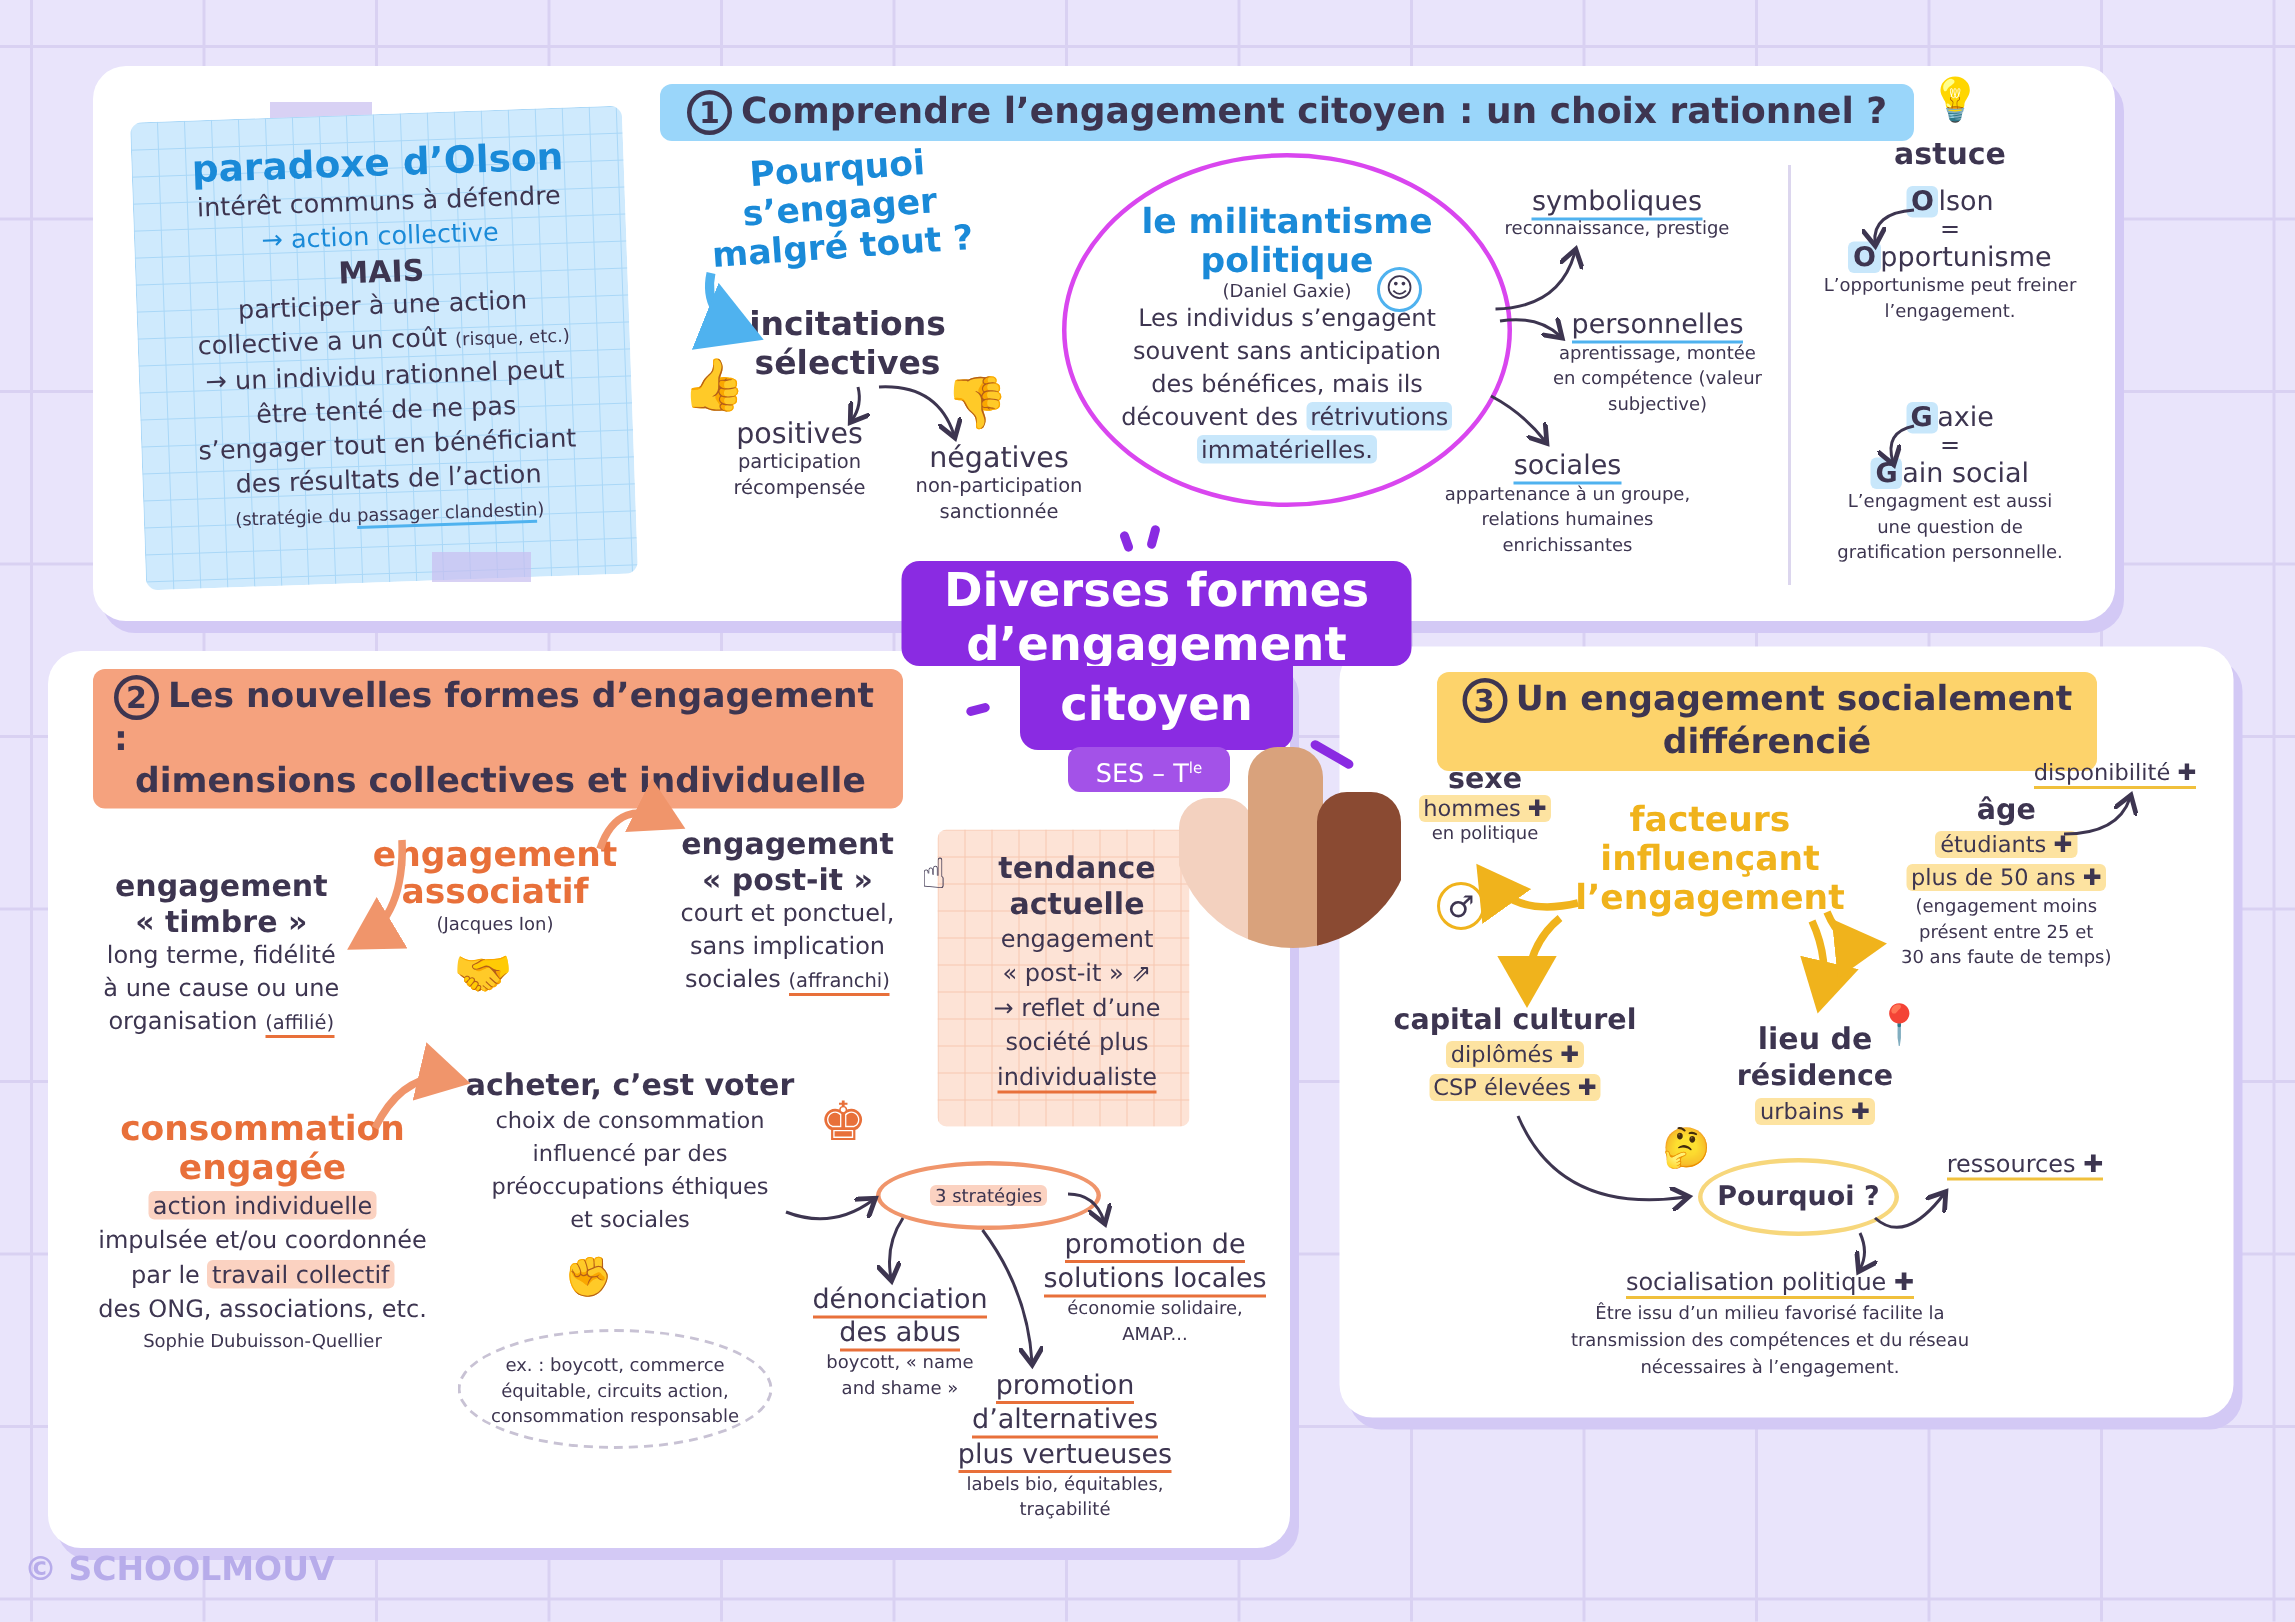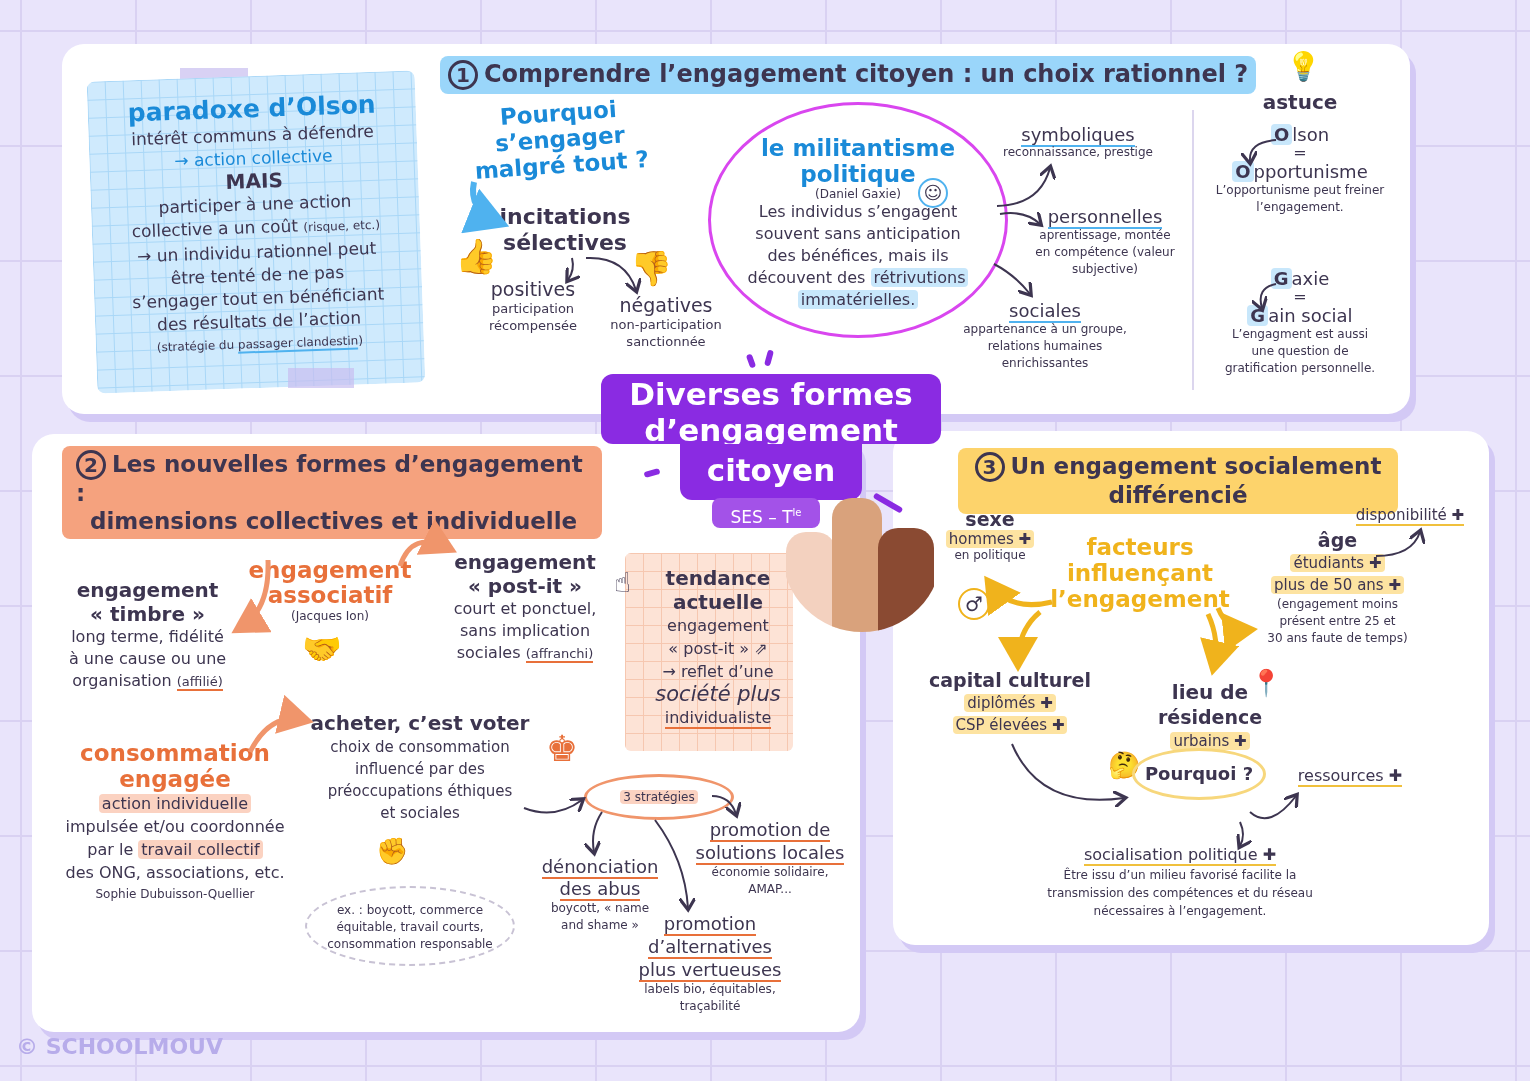--- a/index.html
+++ b/index.html
@@ -72,21 +72,21 @@
   <div>participer à une action</div>
   <div><span>collective a un coût</span> <span style="font-size:12px;">(risque, etc.)</span></div>
   <div>→ un individu rationnel peut</div>
   <div>être tenté de ne pas</div>
   <div>s’engager tout en bénéficiant</div>
   <div>des résultats de l’action</div>
   <div style="font-size:12px;"><span>(stratégie du </span><span class="ul-blue">passager clandestin</span><span>)</span></div>
 </div>
 <div class="tape" style="left:288px;top:368px;width:66px;height:20px;"></div>
 
-<div class="sec-title" style="left:440px;top:56px;background:#9ad6fa;padding:4px 8px;font-size:24px;">
+<div class="sec-title" style="left:440px;top:56px;background:#9ad6fa;padding:4px 18px;font-size:24px;">
   <span class="num-circle">1</span><span>Comprendre l’engagement citoyen : un choix rationnel ?</span>
 </div>
 
 <div class="abs bold blue c" style="left:460px;top:100px;width:200px;font-size:23px;line-height:26px;transform:rotate(-4deg);">
   <div>Pourquoi</div>
   <div>s’engager</div>
   <div>malgré tout ?</div>
 </div>
 <div class="abs bold c" style="left:490px;top:204px;width:150px;font-size:22px;line-height:26px;">
   <div>incitations</div>
@@ -185,21 +185,21 @@
 </div>
 
 <div class="abs grid-paper-orange" style="left:625px;top:553px;width:168px;height:198px;border-radius:6px;"></div>
 <div class="abs" style="left:614px;top:566px;font-size:28px;">☝</div>
 <div class="abs c" style="left:648px;top:566px;width:140px;">
   <div class="bold" style="font-size:20px;line-height:24px;">tendance</div>
   <div class="bold" style="font-size:20px;line-height:24px;">actuelle</div>
   <div style="font-size:16px;line-height:23px;">engagement</div>
   <div style="font-size:16px;line-height:23px;">« post-it » ⇗</div>
   <div style="font-size:16px;line-height:23px;">→ reflet d’une</div>
-  <div style="font-size:21px;line-height:23px;font-style:italic;">société plus</div>
+  <div style="font-size:16px;line-height:23px;">société plus</div>
   <div style="font-size:16px;line-height:23px;"><span class="ul-orange">individualiste</span></div>
 </div>
 
 <div class="abs c" style="left:50px;top:740px;width:250px;">
   <div class="bold orange" style="font-size:23px;line-height:26px;">consommation</div>
   <div class="bold orange" style="font-size:23px;line-height:26px;">engagée</div>
   <div style="font-size:16px;line-height:23px;"><span class="hl-orange">action individuelle</span></div>
   <div style="font-size:16px;line-height:23px;">impulsée et/ou coordonnée</div>
   <div style="font-size:16px;line-height:23px;"><span>par le </span><span class="hl-orange">travail collectif</span></div>
   <div style="font-size:16px;line-height:23px;">des ONG, associations, etc.</div>
@@ -210,21 +210,21 @@
   <div class="bold" style="font-size:20px;line-height:26px;">acheter, c’est voter</div>
   <div style="font-size:15px;line-height:22px;">choix de consommation</div>
   <div style="font-size:15px;line-height:22px;">influencé par des</div>
   <div style="font-size:15px;line-height:22px;">préoccupations éthiques</div>
   <div style="font-size:15px;line-height:22px;">et sociales</div>
 </div>
 <div class="abs" style="left:546px;top:728px;font-size:36px;color:#e8703a;">♚</div>
 <div class="abs" style="left:376px;top:836px;font-size:26px;">✊</div>
 <div class="abs c" style="left:305px;top:886px;width:210px;height:80px;border:2px dashed #c8c2d4;border-radius:50%;padding-top:14px;font-size:12px;line-height:17px;">
   <div>ex. : boycott, commerce</div>
-  <div>équitable, travail courts,</div>
+  <div>équitable, circuits action,</div>
   <div>consommation responsable</div>
 </div>
 
 <div class="abs c" style="left:584px;top:774px;width:150px;height:46px;border:3px solid #f0956b;border-radius:50%;line-height:40px;font-size:12px;">
   <span class="hl-orange">3 stratégies</span>
 </div>
 <div class="abs c" style="left:535px;top:856px;width:130px;">
   <div style="font-size:18px;line-height:22px;"><span class="ul-orange">dénonciation</span></div>
   <div style="font-size:18px;line-height:22px;"><span class="ul-orange">des abus</span></div>
   <div style="font-size:12px;line-height:17px;">boycott, « name</div>
@@ -283,21 +283,21 @@
 </div>
 
 <div class="abs c" style="left:1145px;top:680px;width:130px;">
   <div class="bold" style="font-size:20px;line-height:25px;">lieu de</div>
   <div class="bold" style="font-size:19px;line-height:25px;">résidence</div>
   <div style="font-size:15px;line-height:22px;"><span class="hl-yellow">urbains ✚</span></div>
 </div>
 <div class="abs" style="left:1250px;top:668px;font-size:26px;color:#f0b31c;">📍</div>
 
 <div class="abs" style="left:1108px;top:750px;font-size:26px;">🤔</div>
-<div class="abs c bold" style="left:1132px;top:748px;width:134px;height:52px;border:3px solid #f7d77c;border-radius:50%;line-height:46px;font-size:18px;">
+<div class="abs c bold" style="left:1132px;top:772px;width:134px;height:52px;border:3px solid #f7d77c;border-radius:50%;line-height:46px;font-size:18px;">
   <span>Pourquoi ?</span>
 </div>
 <div class="abs c" style="left:1290px;top:766px;width:120px;font-size:16px;">
   <span class="ul-yellow">ressources ✚</span>
 </div>
 <div class="abs c" style="left:1030px;top:844px;width:300px;">
   <div style="font-size:16px;line-height:22px;"><span class="ul-yellow">socialisation politique ✚</span></div>
   <div style="font-size:12px;line-height:18px;">Être issu d’un milieu favorisé facilite la</div>
   <div style="font-size:12px;line-height:18px;">transmission des compétences et du réseau</div>
   <div style="font-size:12px;line-height:18px;">nécessaires à l’engagement.</div>

